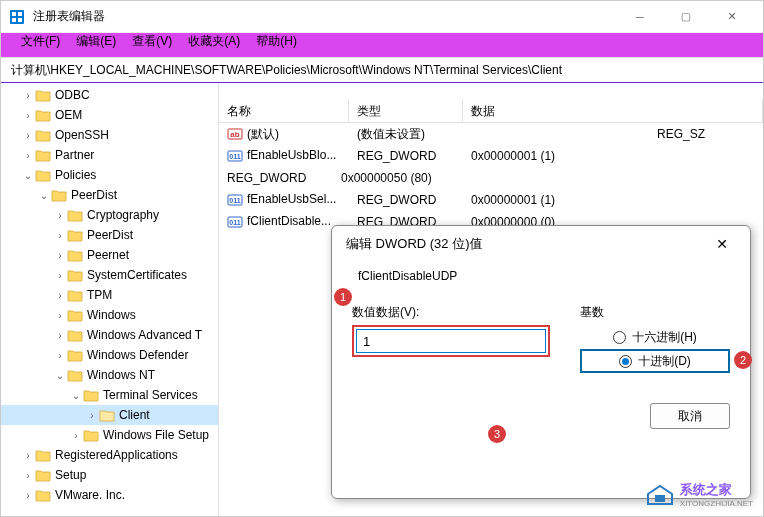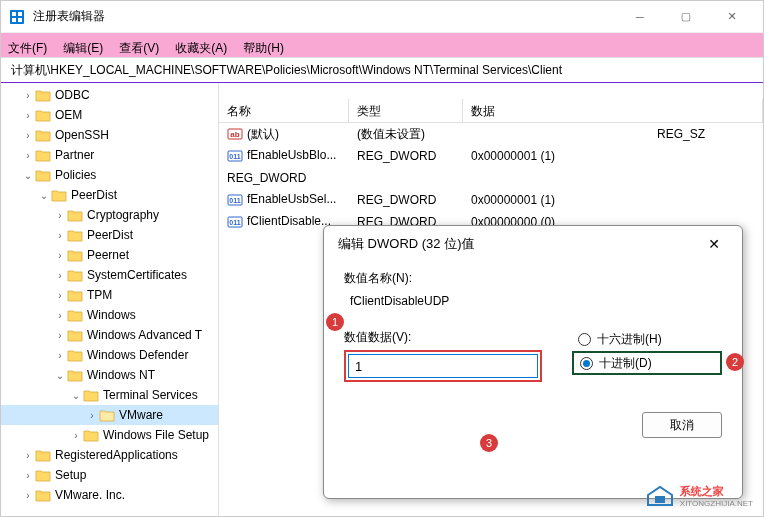--- a/index.html
+++ b/index.html
@@ -4,21 +4,21 @@
   <style>
     * { margin: 0; padding: 0; box-sizing: border-box; font-family: "Microsoft YaHei", "Segoe UI", sans-serif; }
     body { width: 764px; height: 517px; background: #fff; position: relative; overflow: hidden; border: 1px solid #ccc; }
     
     .titlebar { height: 32px; background: #fff; display: flex; align-items: center; padding: 0 8px; border-bottom: 1px solid #f0f0f0; }
     .titlebar-icon { width: 16px; height: 16px; margin-right: 8px; }
     .titlebar-text { font-size: 12px; color: #000; }
     .titlebar-controls { margin-left: auto; display: flex; gap: 0; }
     .titlebar-btn { width: 46px; height: 32px; display: flex; align-items: center; justify-content: center; color: #666; font-size: 11px; }
     
-    .menubar { height: 24px; display: flex; align-items: flex-end; padding: 0 7px; gap: 16px; background: #f9a8d4; }
+    .menubar { height: 24px; display: flex; align-items: flex-start; padding: 0 20px; gap: 16px; background: #d946ef; }
     .menubar-item { font-size: 12px; color: #000; cursor: pointer; }
     
     .addressbar { height: 26px; padding: 4px 10px; font-size: 12px; color: #000; border-top: 1px solid #e0e0e0; border-bottom: 1px solid #6d28d9; background: #fff; }
     
     .main-content { display: flex; height: calc(100% - 82px); }
     
     .tree-panel { width: 218px; overflow: auto; border-right: 1px solid #e0e0e0; padding: 2px 0; font-size: 12px; }
     .tree-item { display: flex; align-items: center; height: 20px; padding-left: 0; white-space: nowrap; cursor: pointer; }
     .tree-item.selected { background: #cce8ff; }
     .chevron { width: 14px; display: inline-flex; justify-content: center; color: #666; font-size: 10px; }
@@ -28,34 +28,34 @@
     .list-panel { flex: 1; position: relative; margin-top: 16px; }
     .list-header { display: flex; height: 24px; border-bottom: 1px solid #e0e0e0; }
     .list-header-col { font-size: 12px; padding: 4px 8px; border-right: 1px solid #e0e0e0; }
     .col-name { width: 130px; }
     .col-type { width: 114px; }
     .col-data { flex: 1; }
     .list-row { display: flex; height: 22px; align-items: center; }
     .list-cell { font-size: 12px; padding: 18px 8px; white-space: nowrap; overflow: hidden; text-overflow: ellipsis; }
     .value-icon { width: 16px; height: 16px; margin-right: 4px; vertical-align: middle; display: inline-block; }
     
-    .dialog { position: absolute; left: 322px; top: 224px; width: 420px; height: 274px; background: #fff; border: 1px solid #888; box-shadow: 2px 2px 10px rgba(0,0,0,0.3); border-radius: 6px; }
+    .dialog { position: absolute; left: 330px; top: 224px; width: 420px; height: 274px; background: #fff; border: 1px solid #888; box-shadow: 2px 2px 10px rgba(0,0,0,0.3); border-radius: 6px; }
     .dialog-title { height: 36px; display: flex; align-items: center; padding: 0 14px; font-size: 13px; }
     .dialog-close { margin-left: auto; font-size: 14px; cursor: pointer; padding: 4px 8px; }
     .dialog-body { padding: 4px 20px 12px 20px; font-size: 12px; }
     .field-label { font-size: 12px; margin-bottom: 4px; margin-top: 4px; }
     .field-readonly { height: 24px; padding: 3px 6px; background: #fff; margin-bottom: 10px; font-size: 12px; }
     .value-row { display: flex; gap: 30px; margin-top: 8px; }
     .value-col { flex: 1; position: relative; }
     .base-col { width: 150px; }
     .input-wrap { border: 2px solid #d83b3b; padding: 2px; margin-top: 2px; }
     .text-input { width: 100%; height: 24px; border: 1px solid #7a7a7a; padding: 2px 6px; font-size: 13px; outline: 1px solid #0078d4; outline-offset: -1px; }
     .radio-group { margin-top: 2px; }
-    .radio-item { display: flex; align-items: center; height: 24px; gap: 6px; font-size: 12px; padding: 0 6px; }
-    .radio-item.boxed { border: 2px solid #14532d; }
+    .radio-item { display: flex; align-items: center; height: 24px; gap: 6px; font-size: 12px; padding: 0 6px; justify-content: center; }
+    .radio-item.boxed { border: 2px solid #0369a1; }
     .radio-circle { width: 13px; height: 13px; border-radius: 50%; border: 1px solid #333; display: inline-flex; align-items: center; justify-content: center; }
     .radio-circle.checked::after { content: ''; width: 7px; height: 7px; border-radius: 50%; background: #0078d4; }
     .dialog-buttons { display: flex; justify-content: flex-end; gap: 10px; margin-top: 30px; }
     .btn { width: 80px; height: 26px; border: 1px solid #888; background: #fdfdfd; font-size: 12px; cursor: pointer; border-radius: 3px; }
     .btn.boxed { outline: 2px solid #d83b3b; outline-offset: 2px; }
     
     .badge { position: absolute; width: 18px; height: 18px; border-radius: 50%; background: #d83b3b; color: #fff; font-size: 11px; display: flex; align-items: center; justify-content: center; z-index: 10; }
     
     .watermark { position: absolute; bottom: 8px; right: 10px; display: flex; align-items: center; gap: 6px; font-size: 11px; color: #555; z-index: 20; }
     .watermark-logo { width: 28px; height: 22px; }
@@ -201,21 +201,21 @@
         <svg class="folder-icon" viewBox="0 0 16 13">
           <path d="M1 2 L6 2 L7 3 L15 3 L15 12 L1 12 Z" fill="#ffd866" stroke="#d9a93e" stroke-width="0.8"></path>
         </svg>
         <span class="tree-label">Terminal Services</span>
       </div>
       <div class="tree-item selected" style="padding-left: 84px;">
         <span class="chevron">›</span>
         <svg class="folder-icon" viewBox="0 0 16 13">
           <path d="M1 2 L6 2 L7 3 L15 3 L15 12 L1 12 Z" fill="#ffe9a6" stroke="#d9a93e" stroke-width="0.8"></path>
         </svg>
-        <span class="tree-label">VMware</span>
+        <span class="tree-label">Client</span>
       </div>
       <div class="tree-item" style="padding-left: 68px;">
         <span class="chevron">›</span>
         <svg class="folder-icon" viewBox="0 0 16 13">
           <path d="M1 2 L6 2 L7 3 L15 3 L15 12 L1 12 Z" fill="#ffd866" stroke="#d9a93e" stroke-width="0.8"></path>
         </svg>
         <span class="tree-label">Windows File Setup</span>
       </div>
       <div class="tree-item" style="padding-left: 20px;">
         <span class="chevron">›</span>
@@ -257,20 +257,21 @@
         <div class="list-row">
     <div class="list-cell col-name"><svg class="value-icon" viewBox="0 0 16 16">
               <rect x="1" y="3" width="14" height="10" fill="#fff" stroke="#36c" rx="1"></rect>
               <text x="8" y="11" font-size="7" text-anchor="middle" fill="#36c" font-weight="bold">011</text>
             </svg>fEnableUsbBlo...</div>
     <div class="list-cell col-type">REG_DWORD</div>
     <div class="list-cell col-data">0x00000001 (1)</div>
         </div>
         <div class="list-row">
     <div class="list-cell col-type">REG_DWORD</div>
+    <div class="list-cell col-data">0x00000050 (80)</div>
         </div>
         <div class="list-row">
     <div class="list-cell col-name"><svg class="value-icon" viewBox="0 0 16 16">
               <rect x="1" y="3" width="14" height="10" fill="#fff" stroke="#36c" rx="1"></rect>
               <text x="8" y="11" font-size="7" text-anchor="middle" fill="#36c" font-weight="bold">011</text>
             </svg>fEnableUsbSel...</div>
     <div class="list-cell col-type">REG_DWORD</div>
     <div class="list-cell col-data">0x00000001 (1)</div>
         </div>
         <div class="list-row">
@@ -284,31 +285,31 @@
       </div>
   </div>
 </div>
 
 <div class="dialog">
   <div class="dialog-title">
     <span>编辑 DWORD (32 位)值</span>
     <span class="dialog-close">✕</span>
   </div>
   <div class="dialog-body">
-    <div class="field-label">数值名称(N):</div>
     <div class="field-readonly">fClientDisableUDP</div>
     <div class="value-row">
       <div class="value-col">
         <div class="badge" style="left:-18px; top:-12px;">1</div>
         <div class="field-label">数值数据(V):</div>
         <div class="input-wrap">
           <input class="text-input" type="text" value="1" style="">
         </div>
       </div>
       <div class="base-col">
+        <div class="field-label">基数</div>
         <div class="radio-group">
           <div class="radio-item">
             <span class="radio-circle"></span>
             <span>十六进制(H)</span>
           </div>
           <div style="position:relative;">
             <div class="badge" style="right:-22px; top:2px;">2</div>
             <div class="radio-item boxed">
               <span class="radio-circle checked"></span>
               <span>十进制(D)</span>
@@ -323,16 +324,16 @@
     </div>
   </div>
 </div>
 
 <div class="watermark">
   <svg class="watermark-logo" viewBox="0 0 28 22">
     <path d="M2 10 L14 2 L26 10 L26 20 L2 20 Z" fill="none" stroke="#2b7bbf" stroke-width="2"></path>
     <rect x="9" y="11" width="10" height="7" fill="#2b7bbf"></rect>
   </svg>
   <div>
-    <div style="font-size:11px;font-weight:bold;color:#ef4444;">系统之家</div>
+    <div style="font-size:13px;font-weight:bold;color:#8b5cf6;">系统之家</div>
     <div style="font-size:8px;color:#888;">XITONGZHIJIA.NET</div>
   </div>
 </div>
 
 </body></html>

